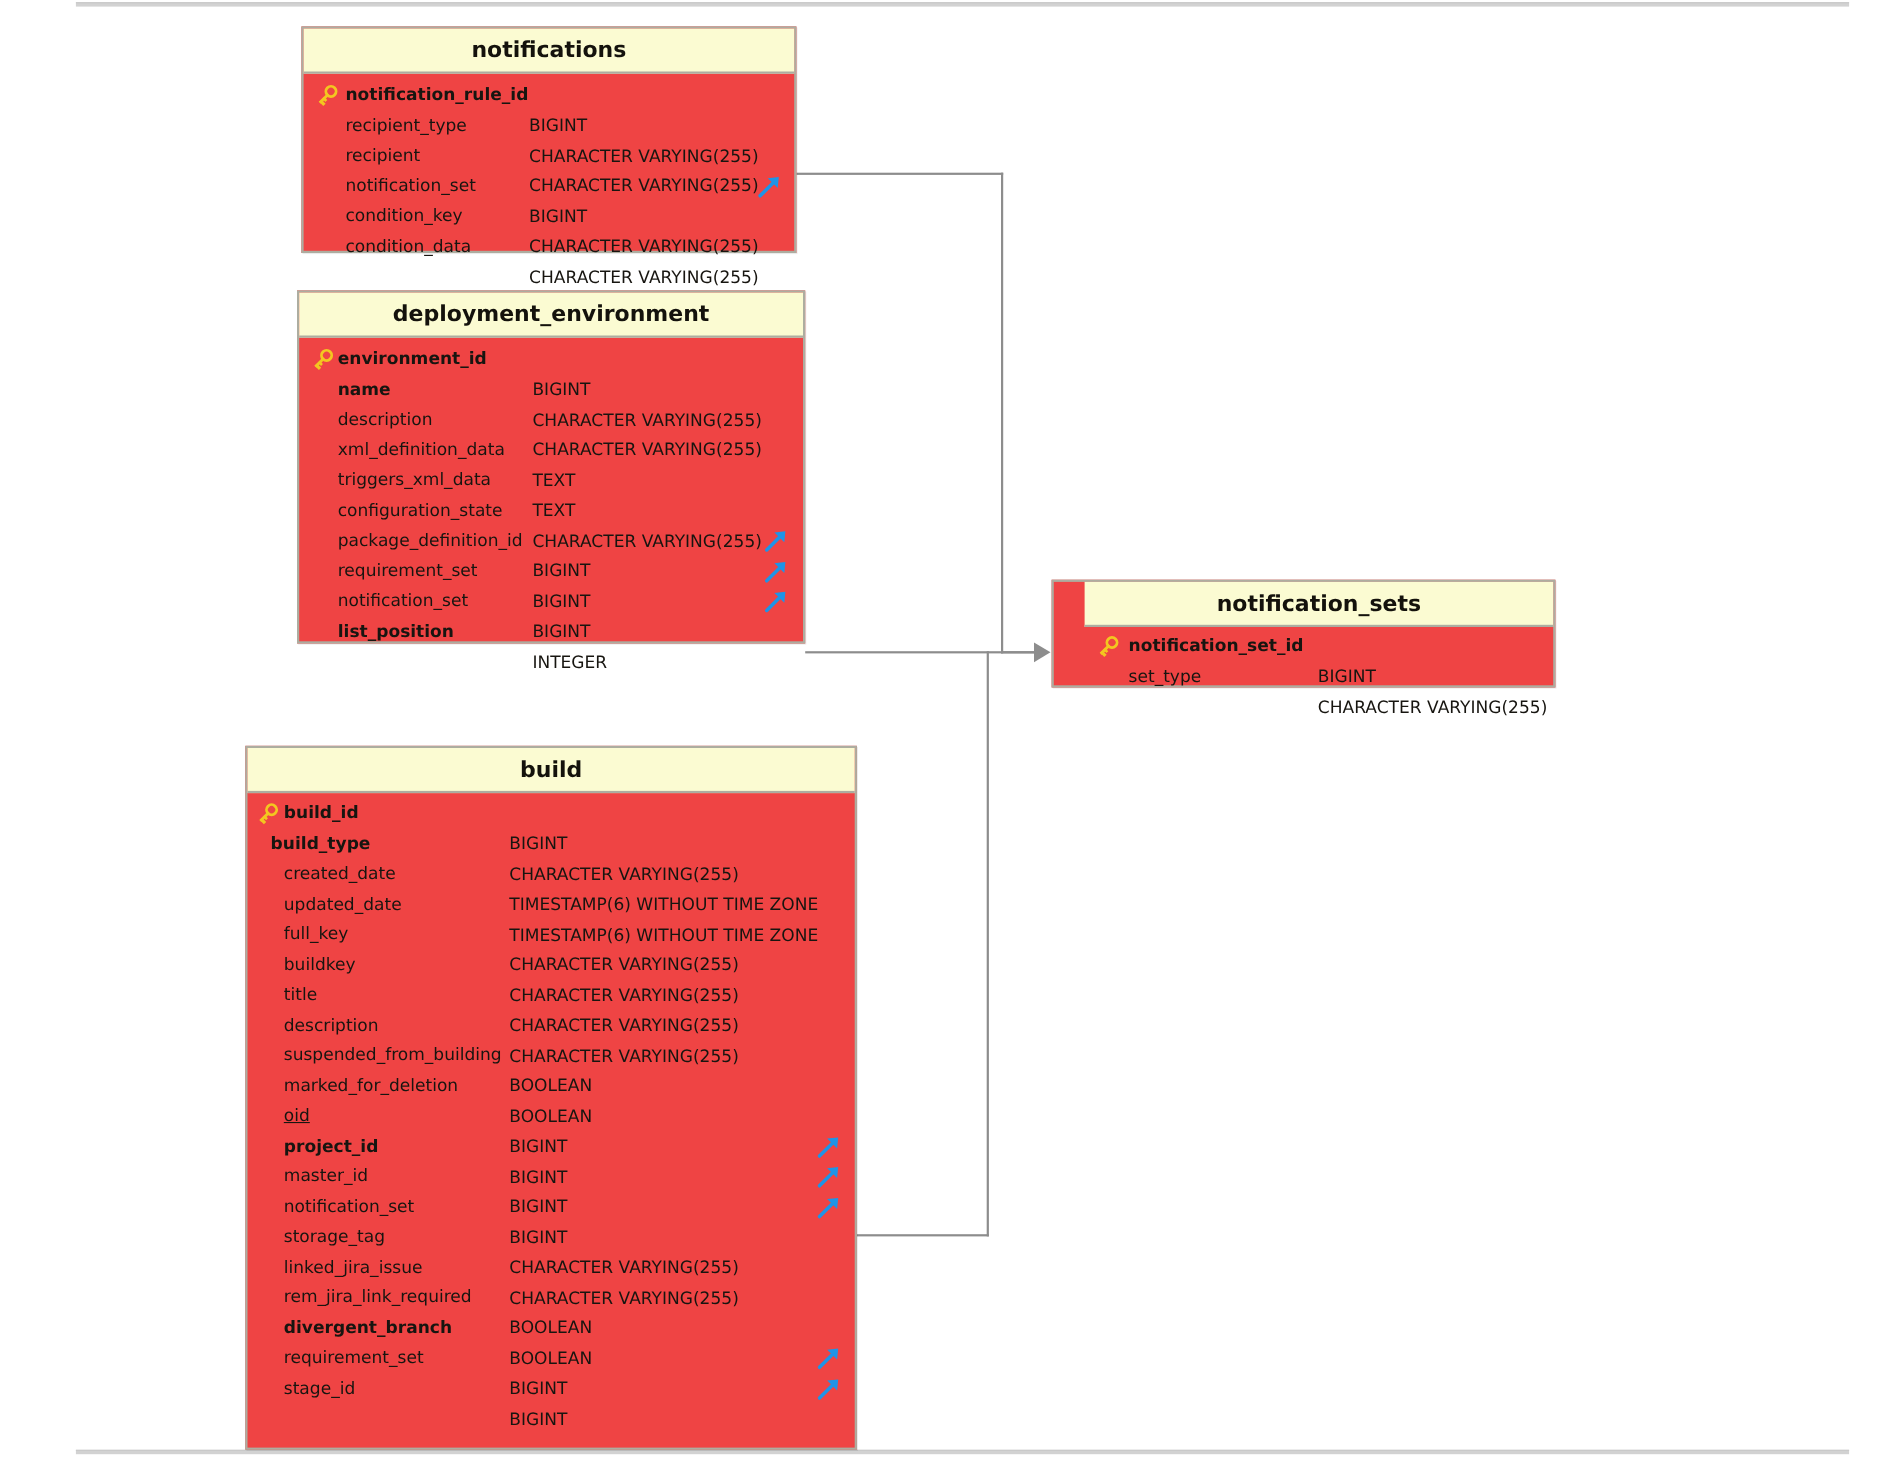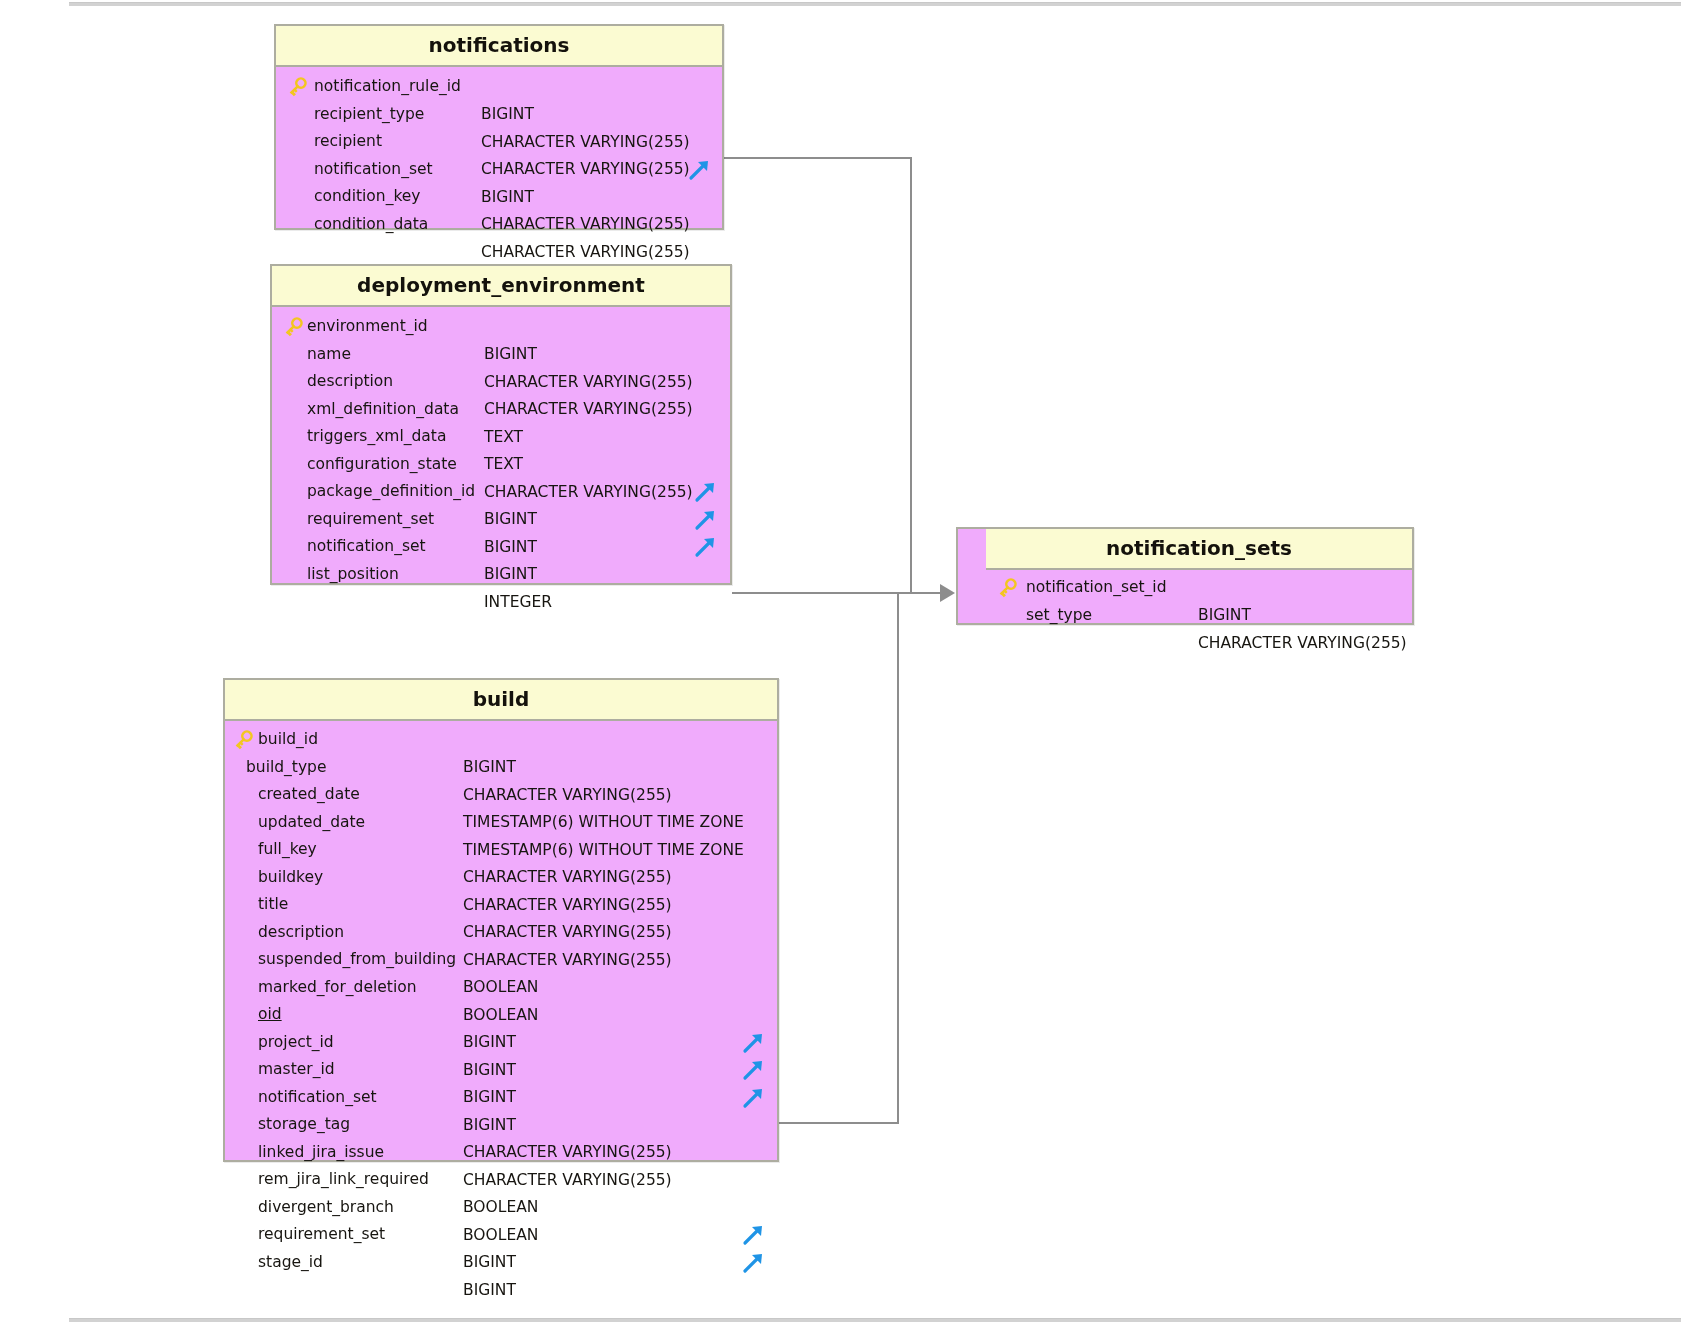--- a/index.html
+++ b/index.html
@@ -24,21 +24,21 @@
     background: #d2d2d2;
     border-top: 1px solid #c8c8c8;
   }
   .page-rule.top { top: 2px; }
   .page-rule.bottom { top: 1318px; }
 
   
   .entity {
     position: absolute;
     box-sizing: border-box;
-    background: #f0abfc;
+    background: #ef4444;
     border: 2px solid #adada0;
     box-shadow: 1px 1px 0 rgba(0,0,0,0.08);
   }
   .entity-title {
     box-sizing: border-box;
     height: 41px;
     line-height: 39px;
     text-align: center;
     font-weight: bold;
     font-size: 20px;
@@ -67,21 +67,21 @@
   }
   .col-name {
     position: absolute;
     top: 0;
   }
   .col-type {
     position: absolute;
     top: 0;
     margin-top: 28px;
   }
-  .col-name.pk, .col-name.bold { font-weight: normal; }
+  .col-name.pk, .col-name.bold { font-weight: bold; }
 
   .fk-slot {
     position: absolute;
     top: 3px;
     width: 22px;
     height: 22px;
   }
 
   
   .key-icon { display:block; width:26px; height:22px; margin-top:3px; }
@@ -277,21 +277,21 @@
       <span class="col-type" style="left:212px;">BIGINT</span>
     </div>
 
     <div class="col-row">
       <span class="col-name" style="left:40px;">set_type</span>
       <span class="col-type" style="left:212px;">CHARACTER VARYING(255)</span>
     </div>
   </div>
 </div>
 
-<div class="entity" style="left:223px; top:678px; width:556px; height:484px;">
+<div class="entity" style="left:223px; top:678px; width:556px; height:640px;">
   <div class="entity-title">build</div>
   <div class="entity-body" style="padding-top:5px;">
 
     <div class="col-row">
       <span class="col-key-slot" style="left:5px;">
         <svg class="key-icon" viewBox="0 0 26 22">
             <g transform="rotate(-45 13 11)">
           <circle cx="18.5" cy="11" r="4.6" fill="none" stroke="#f3c620" stroke-width="2.6"></circle>
           <rect x="4" y="9.7" width="11" height="2.7" fill="#f3c620"></rect>
           <rect x="4.2" y="10" width="3" height="5.4" fill="#f3c620"></rect>

